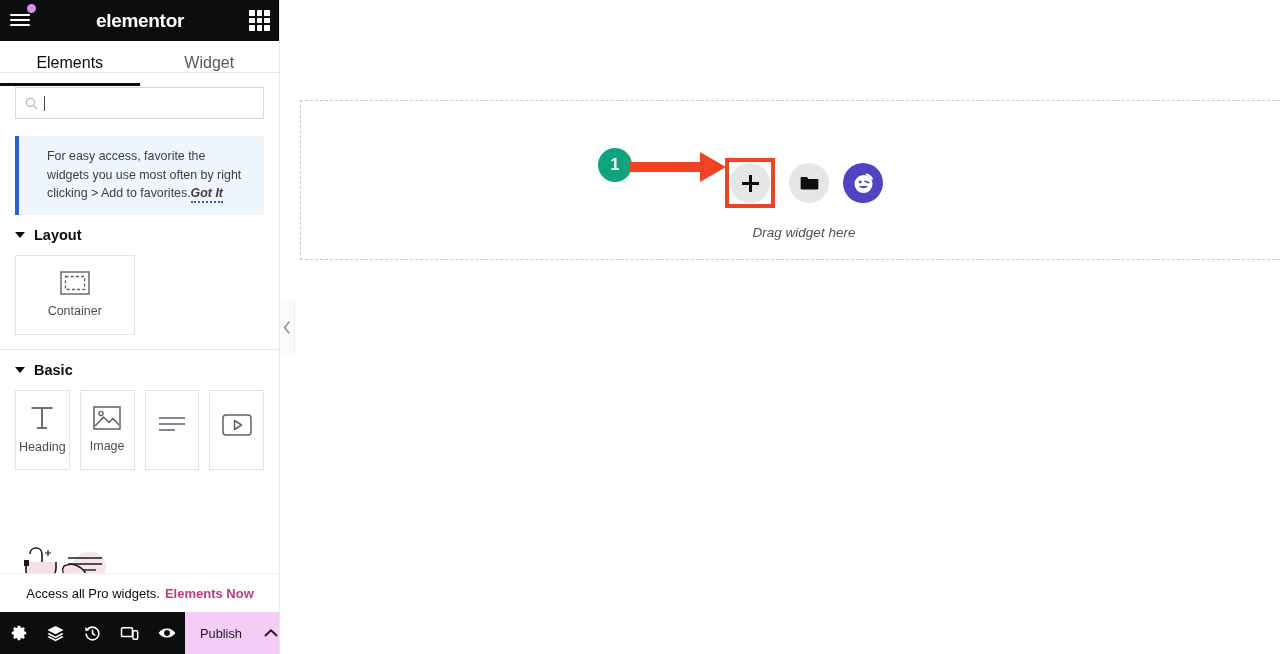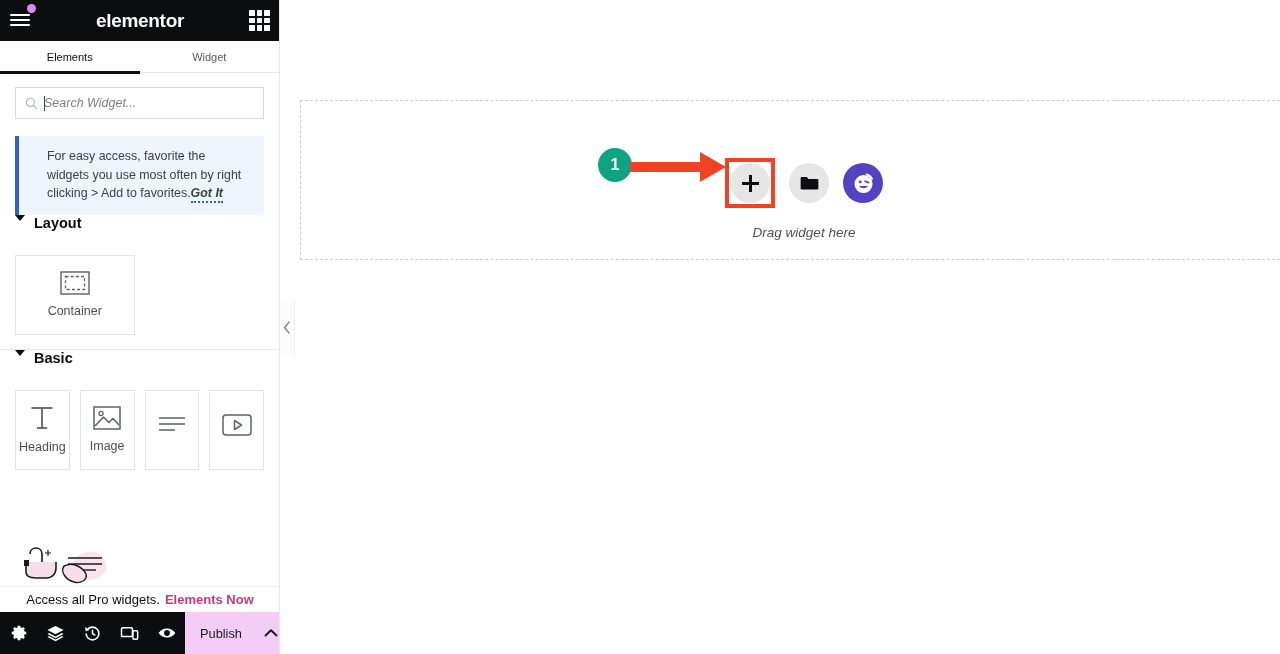--- a/index.html
+++ b/index.html
@@ -64,25 +64,25 @@
 
   
   #panel-tabs {
     display: flex; height: 32px;
     border-bottom: 1px solid #e6e9ec;
     background: #fff;
   }
   .panel-tab {
     flex: 1;
     display: flex; align-items: center; justify-content: center;
-    font-size: 11px;
+    font-size: 16px;
     color: #55595c;
     cursor: pointer;
     position: relative;
-    height: 32px;
+    height: 44px;
   }
   .panel-tab.active { color: #0c0d0e; font-weight: 400; }
   .panel-tab.active::after {
     content: ""; position: absolute; left: 0; right: 0; bottom: -1px;
     height: 3px; background: #0c0d0e;
   }
 
   
   #search-wrap { padding: 14px 15px 0 15px; }
   #search-box {
@@ -128,21 +128,21 @@
     color: #3b4045;
     font-weight: 700;
     font-style: italic;
     border-bottom: 2px dotted #2c61c9;
     cursor: pointer;
     padding-bottom: 1px;
   }
 
   
   .section-head {
-    display: flex; 
+    display: flex; align-items: center;
     padding: 0 15px;
     height: 40px;
     cursor: pointer;
   }
   .section-caret {
     width: 0; height: 0;
     border-left: 5px solid transparent;
     border-right: 5px solid transparent;
     border-top: 6px solid #0c0d0e;
     margin-right: 9px;
@@ -169,21 +169,21 @@
     font-size: 12.5px; color: #4a5056;
   }
   .widget-icon { display: block; }
   #layout-section .widget-grid { grid-template-columns: 1fr 1fr; }
   #layout-section .widget-card:first-child { }
   .section-divider { height: 1px; background: #e6e9ec; margin: 0; }
 
   
   #pro-bar {
     position: absolute; left: 0; bottom: 42px;
-    width: 280px; height: 26px;
+    width: 280px; height: 39px;
     background: #ffffff;
     border-top: 1px solid #eceef0;
     display: flex; align-items: center; justify-content: center;
     font-size: 13px; color: #0c0d0e;
     z-index: 6;
   }
   #pro-upgrade { color: #c03a7b; font-weight: 700; margin-left: 5px; cursor: pointer; }
 
   
   #bottom-bar {
@@ -343,21 +343,20 @@
       <div class="panel-tab">Widget</div>
     </div>
 
     <div id="search-wrap">
       <div id="search-box">
         <svg id="search-icon" viewBox="0 0 16 16">
           <circle cx="6.6" cy="6.6" r="5" fill="none" stroke="#b3b8bd" stroke-width="1.4"></circle>
           <line x1="10.3" y1="10.3" x2="14.5" y2="14.5" stroke="#b3b8bd" stroke-width="1.4" stroke-linecap="round"></line>
         </svg>
         <span id="search-caret"></span>
-        <input id="search-input" type="text" placeholder="Search Widget..." style="">
       </div>
     </div>
 
     <div id="notice">
       <div id="notice-text">
         <span>For easy access, favorite the widgets you use most often by right clicking &gt; Add to favorites.</span><span id="notice-cta">Got It</span>
       </div>
     </div>
 
     <div id="layout-section">

